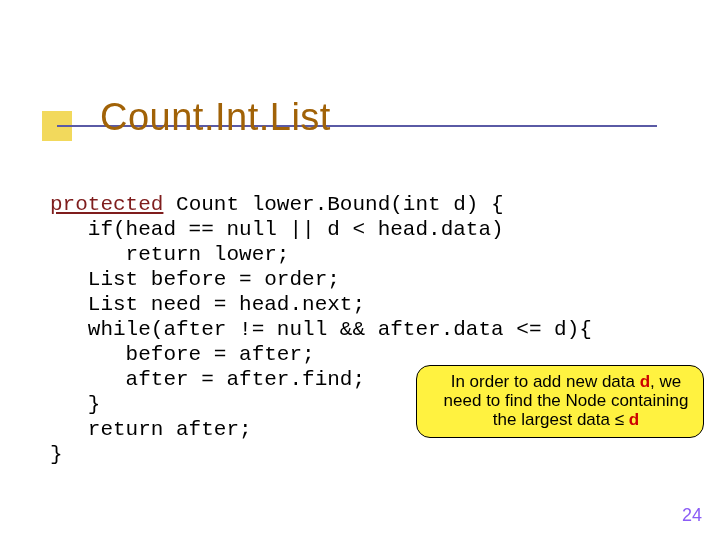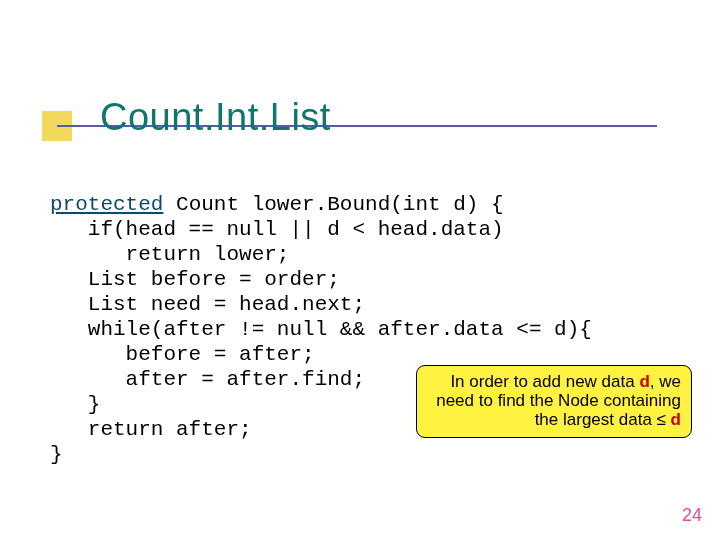--- a/index.html
+++ b/index.html
@@ -37,62 +37,62 @@
     width: 600px;
     height: 2px;
     background: #5a5aa5;
   }
   .title-text {
     position: absolute;
     left: 100px;
     top: 96px;
     font-size: 38px;
     font-weight: 400;
-    color: #0f766e;
+    color: #a16207;
     letter-spacing: 0.5px;
   }
   .code {
     position: absolute;
     left: 50px;
     top: 192px;
     font-family: "Courier New", Courier, monospace;
     font-size: 21px;
     line-height: 25px;
     color: #000;
     white-space: pre;
   }
   .code .kw {
-    color: #0c4a6e; 
+    color: #7f1d1d; 
     text-decoration: underline;
     font-family: Liberation Mono, monospace;
   }
   .callout {
     position: absolute;
     left: 416px;
     top: 365px;
     width: 254px;
-    padding: 6px 10px 8px 10px;
+    padding: 6px 10px 8px 22px;
     background: #fff240;
     border: 1.5px solid #000;
-    border-radius: 9px;
+    border-radius: 14px;
     font-size: 17px;
     line-height: 19px;
-    text-align: right;
+    text-align: center;
     color: #000;
   }
   .callout .hl {
     color: #cc0000;
     font-weight: 700;
   }
   .pagenum {
     position: absolute;
     right: 18px;
     bottom: 14px;
     font-size: 18px;
-    color: #ec4899;
+    color: #8b5cf6;
   }
 </style>
 </head>
 <body>
 
 <div class="title-bar">
   <div class="square"></div>
   <div class="line-wrap">
     <div class="hline"></div>
   </div>

